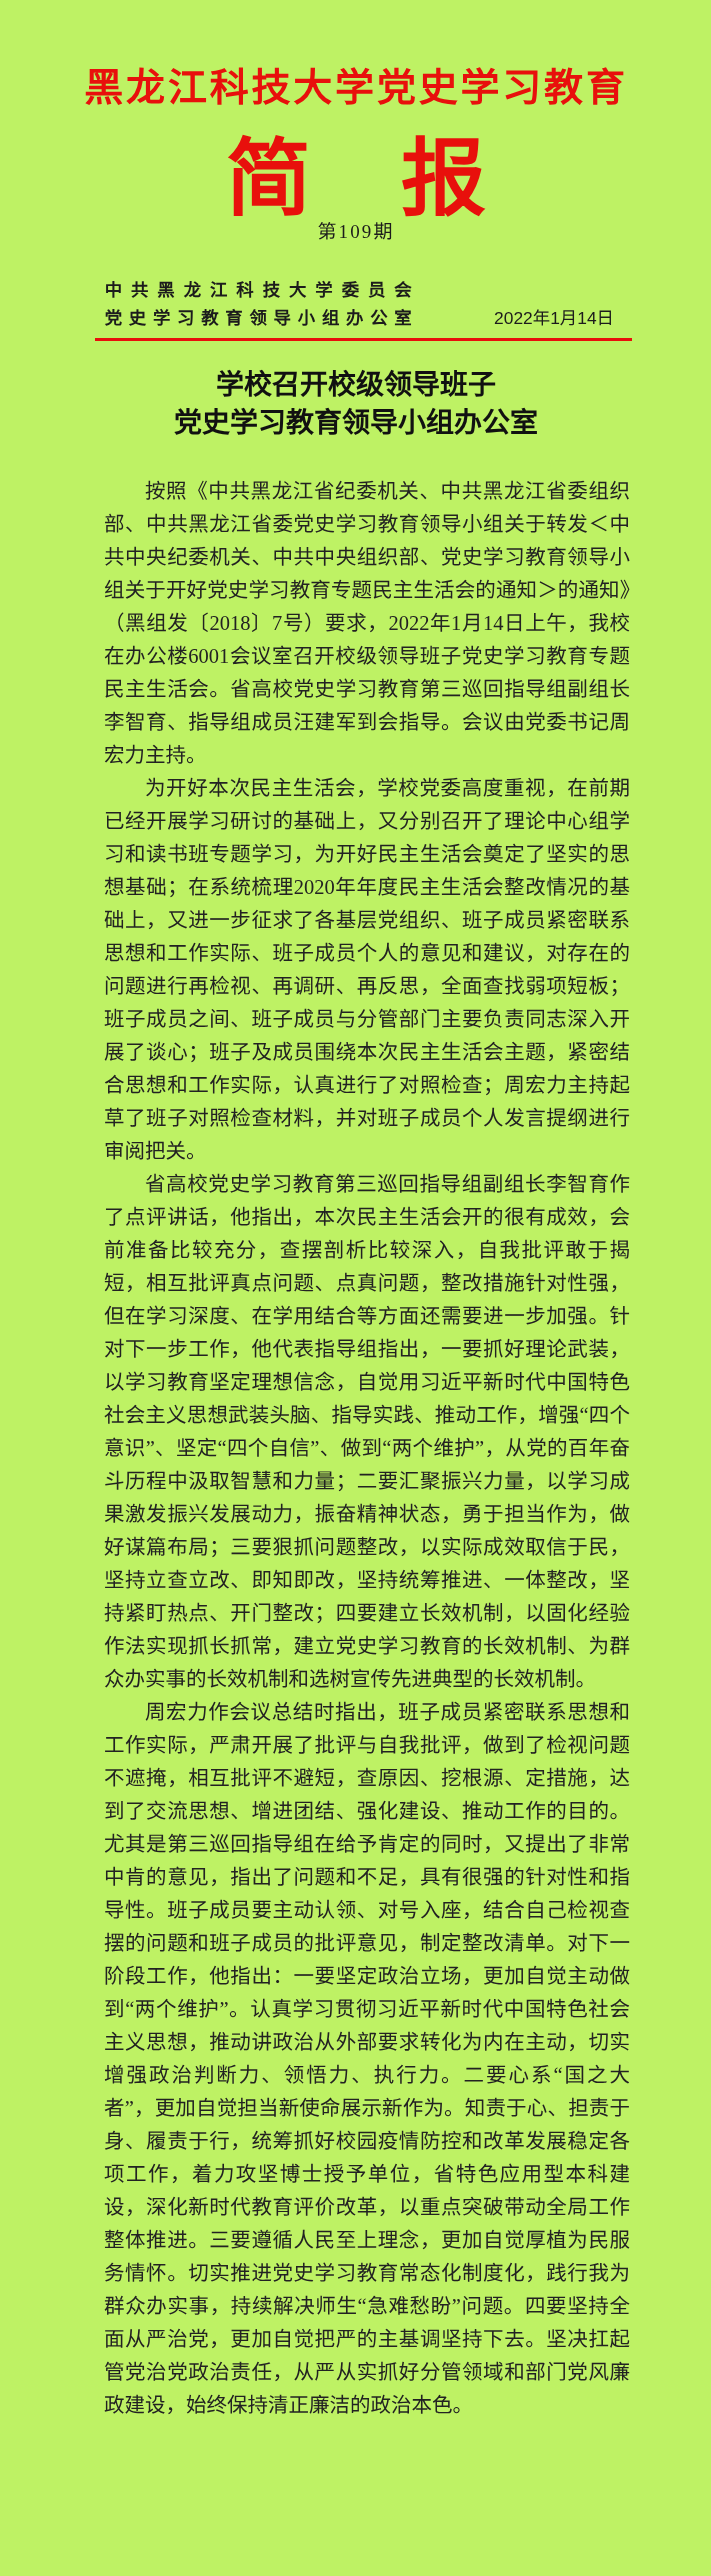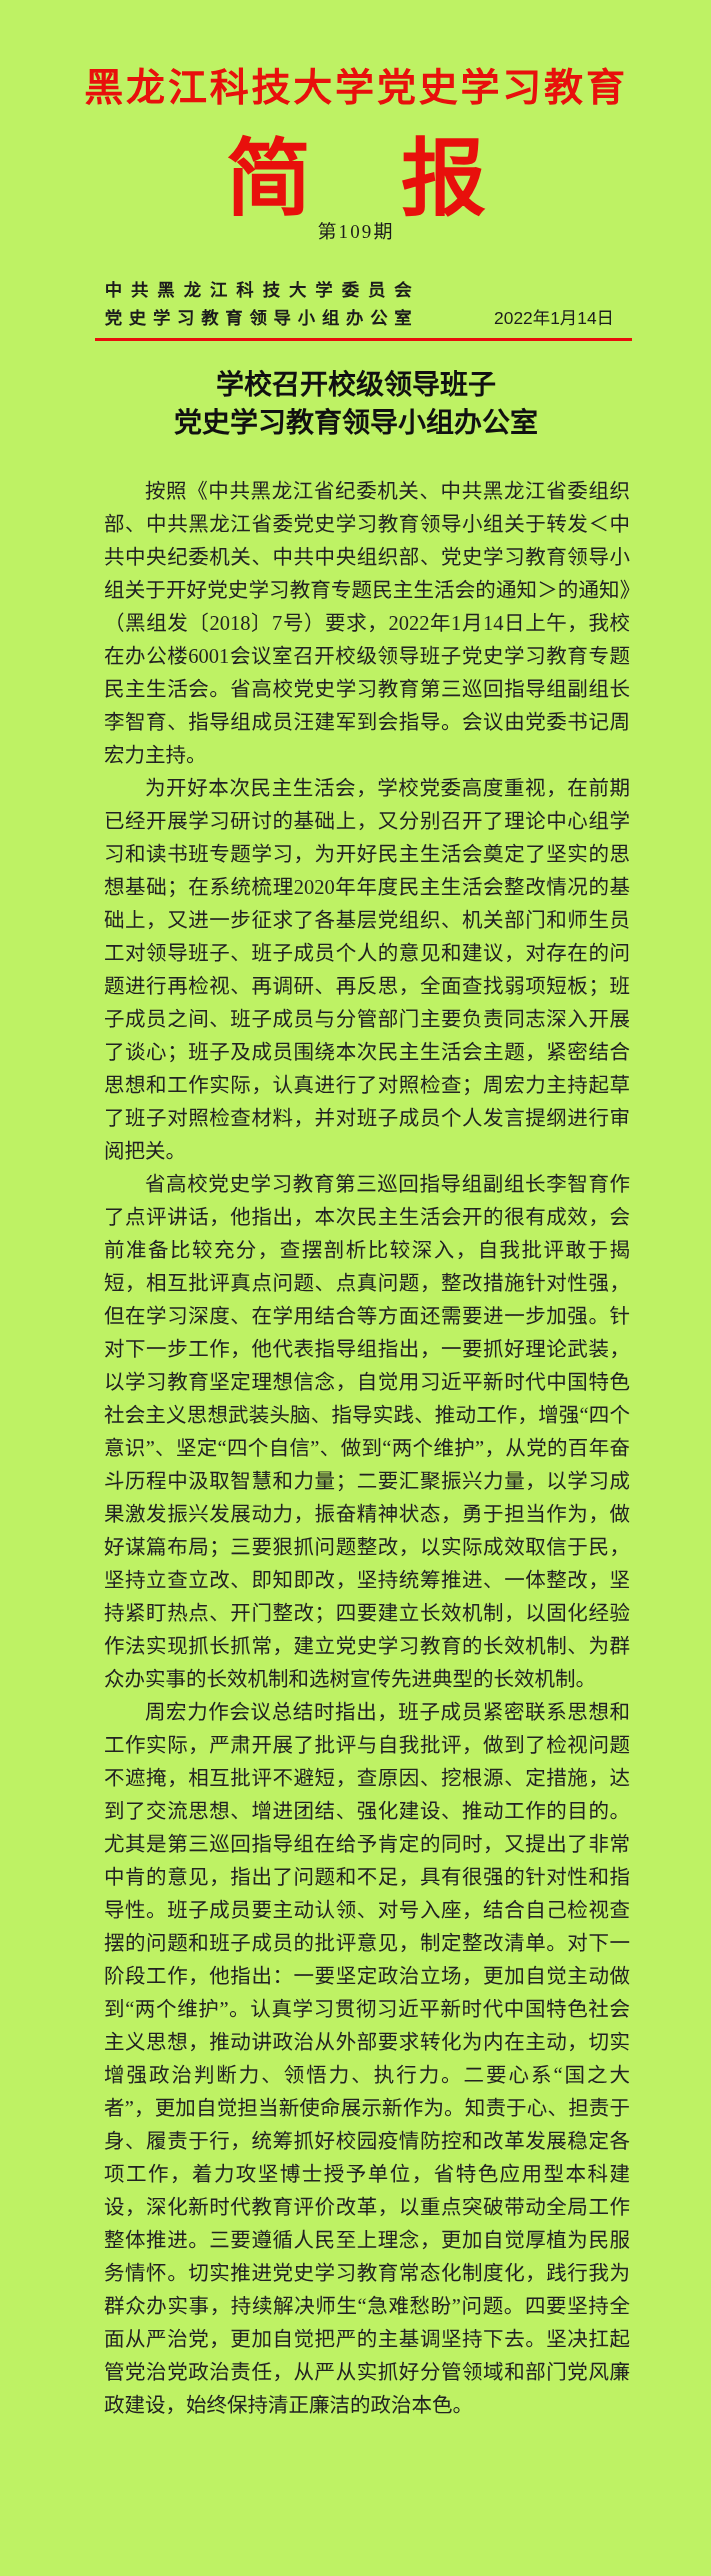--- a/index.html
+++ b/index.html
@@ -129,20 +129,20 @@
   </div>
 
   <div class="article">
     <h1 class="article-title">
       <span class="t-line">学校召开校级领导班子</span>
       <span class="t-line">党史学习教育领导小组办公室</span>
     </h1>
 
     <div class="article-body">
         <p>按照《中共黑龙江省纪委机关、中共黑龙江省委组织部、中共黑龙江省委党史学习教育领导小组关于转发＜中共中央纪委机关、中共中央组织部、党史学习教育领导小组关于开好党史学习教育专题民主生活会的通知＞的通知》（黑组发〔2018〕7号）要求，2022年1月14日上午，我校在办公楼6001会议室召开校级领导班子党史学习教育专题民主生活会。省高校党史学习教育第三巡回指导组副组长李智育、指导组成员汪建军到会指导。会议由党委书记周宏力主持。</p>
-        <p>为开好本次民主生活会，学校党委高度重视，在前期已经开展学习研讨的基础上，又分别召开了理论中心组学习和读书班专题学习，为开好民主生活会奠定了坚实的思想基础；在系统梳理2020年年度民主生活会整改情况的基础上，又进一步征求了各基层党组织、机关部门和师生员工对领导班子、班子成员个人的意见和建议，对存在的问题进行再检视、再调研、再反思，全面查找弱项短板；班子成员之间、班子成员与分管部门主要负责同志深入开展了谈心；班子及成员围绕本次民主生活会主题，紧密结合思想和工作实际，认真进行了对照检查；周宏力主持起草了班子对照检查材料，并对班子成员个人发言提纲进行审阅把关。</p>
+        <p>为开好本次民主生活会，学校党委高度重视，在前期已经开展学习研讨的基础上，又分别召开了理论中心组学习和读书班专题学习，为开好民主生活会奠定了坚实的思想基础；在系统梳理2020年年度民主生活会整改情况的基础上，又进一步征求了各基层党组织、班子成员紧密联系思想和工作实际、班子成员个人的意见和建议，对存在的问题进行再检视、再调研、再反思，全面查找弱项短板；班子成员之间、班子成员与分管部门主要负责同志深入开展了谈心；班子及成员围绕本次民主生活会主题，紧密结合思想和工作实际，认真进行了对照检查；周宏力主持起草了班子对照检查材料，并对班子成员个人发言提纲进行审阅把关。</p>
         <p>省高校党史学习教育第三巡回指导组副组长李智育作了点评讲话，他指出，本次民主生活会开的很有成效，会前准备比较充分，查摆剖析比较深入，自我批评敢于揭短，相互批评真点问题、点真问题，整改措施针对性强，但在学习深度、在学用结合等方面还需要进一步加强。针对下一步工作，他代表指导组指出，一要抓好理论武装，以学习教育坚定理想信念，自觉用习近平新时代中国特色社会主义思想武装头脑、指导实践、推动工作，增强“四个意识”、坚定“四个自信”、做到“两个维护”，从党的百年奋斗历程中汲取智慧和力量；二要汇聚振兴力量，以学习成果激发振兴发展动力，振奋精神状态，勇于担当作为，做好谋篇布局；三要狠抓问题整改，以实际成效取信于民，坚持立查立改、即知即改，坚持统筹推进、一体整改，坚持紧盯热点、开门整改；四要建立长效机制，以固化经验作法实现抓长抓常，建立党史学习教育的长效机制、为群众办实事的长效机制和选树宣传先进典型的长效机制。</p>
         <p>周宏力作会议总结时指出，班子成员紧密联系思想和工作实际，严肃开展了批评与自我批评，做到了检视问题不遮掩，相互批评不避短，查原因、挖根源、定措施，达到了交流思想、增进团结、强化建设、推动工作的目的。尤其是第三巡回指导组在给予肯定的同时，又提出了非常中肯的意见，指出了问题和不足，具有很强的针对性和指导性。班子成员要主动认领、对号入座，结合自己检视查摆的问题和班子成员的批评意见，制定整改清单。对下一阶段工作，他指出：一要坚定政治立场，更加自觉主动做到“两个维护”。认真学习贯彻习近平新时代中国特色社会主义思想，推动讲政治从外部要求转化为内在主动，切实增强政治判断力、领悟力、执行力。二要心系“国之大者”，更加自觉担当新使命展示新作为。知责于心、担责于身、履责于行，统筹抓好校园疫情防控和改革发展稳定各项工作，着力攻坚博士授予单位，省特色应用型本科建设，深化新时代教育评价改革，以重点突破带动全局工作整体推进。三要遵循人民至上理念，更加自觉厚植为民服务情怀。切实推进党史学习教育常态化制度化，践行我为群众办实事，持续解决师生“急难愁盼”问题。四要坚持全面从严治党，更加自觉把严的主基调坚持下去。坚决扛起管党治党政治责任，从严从实抓好分管领域和部门党风廉政建设，始终保持清正廉洁的政治本色。</p>
       </div>
   </div>
 
 </div>
 
 
 </body></html>

